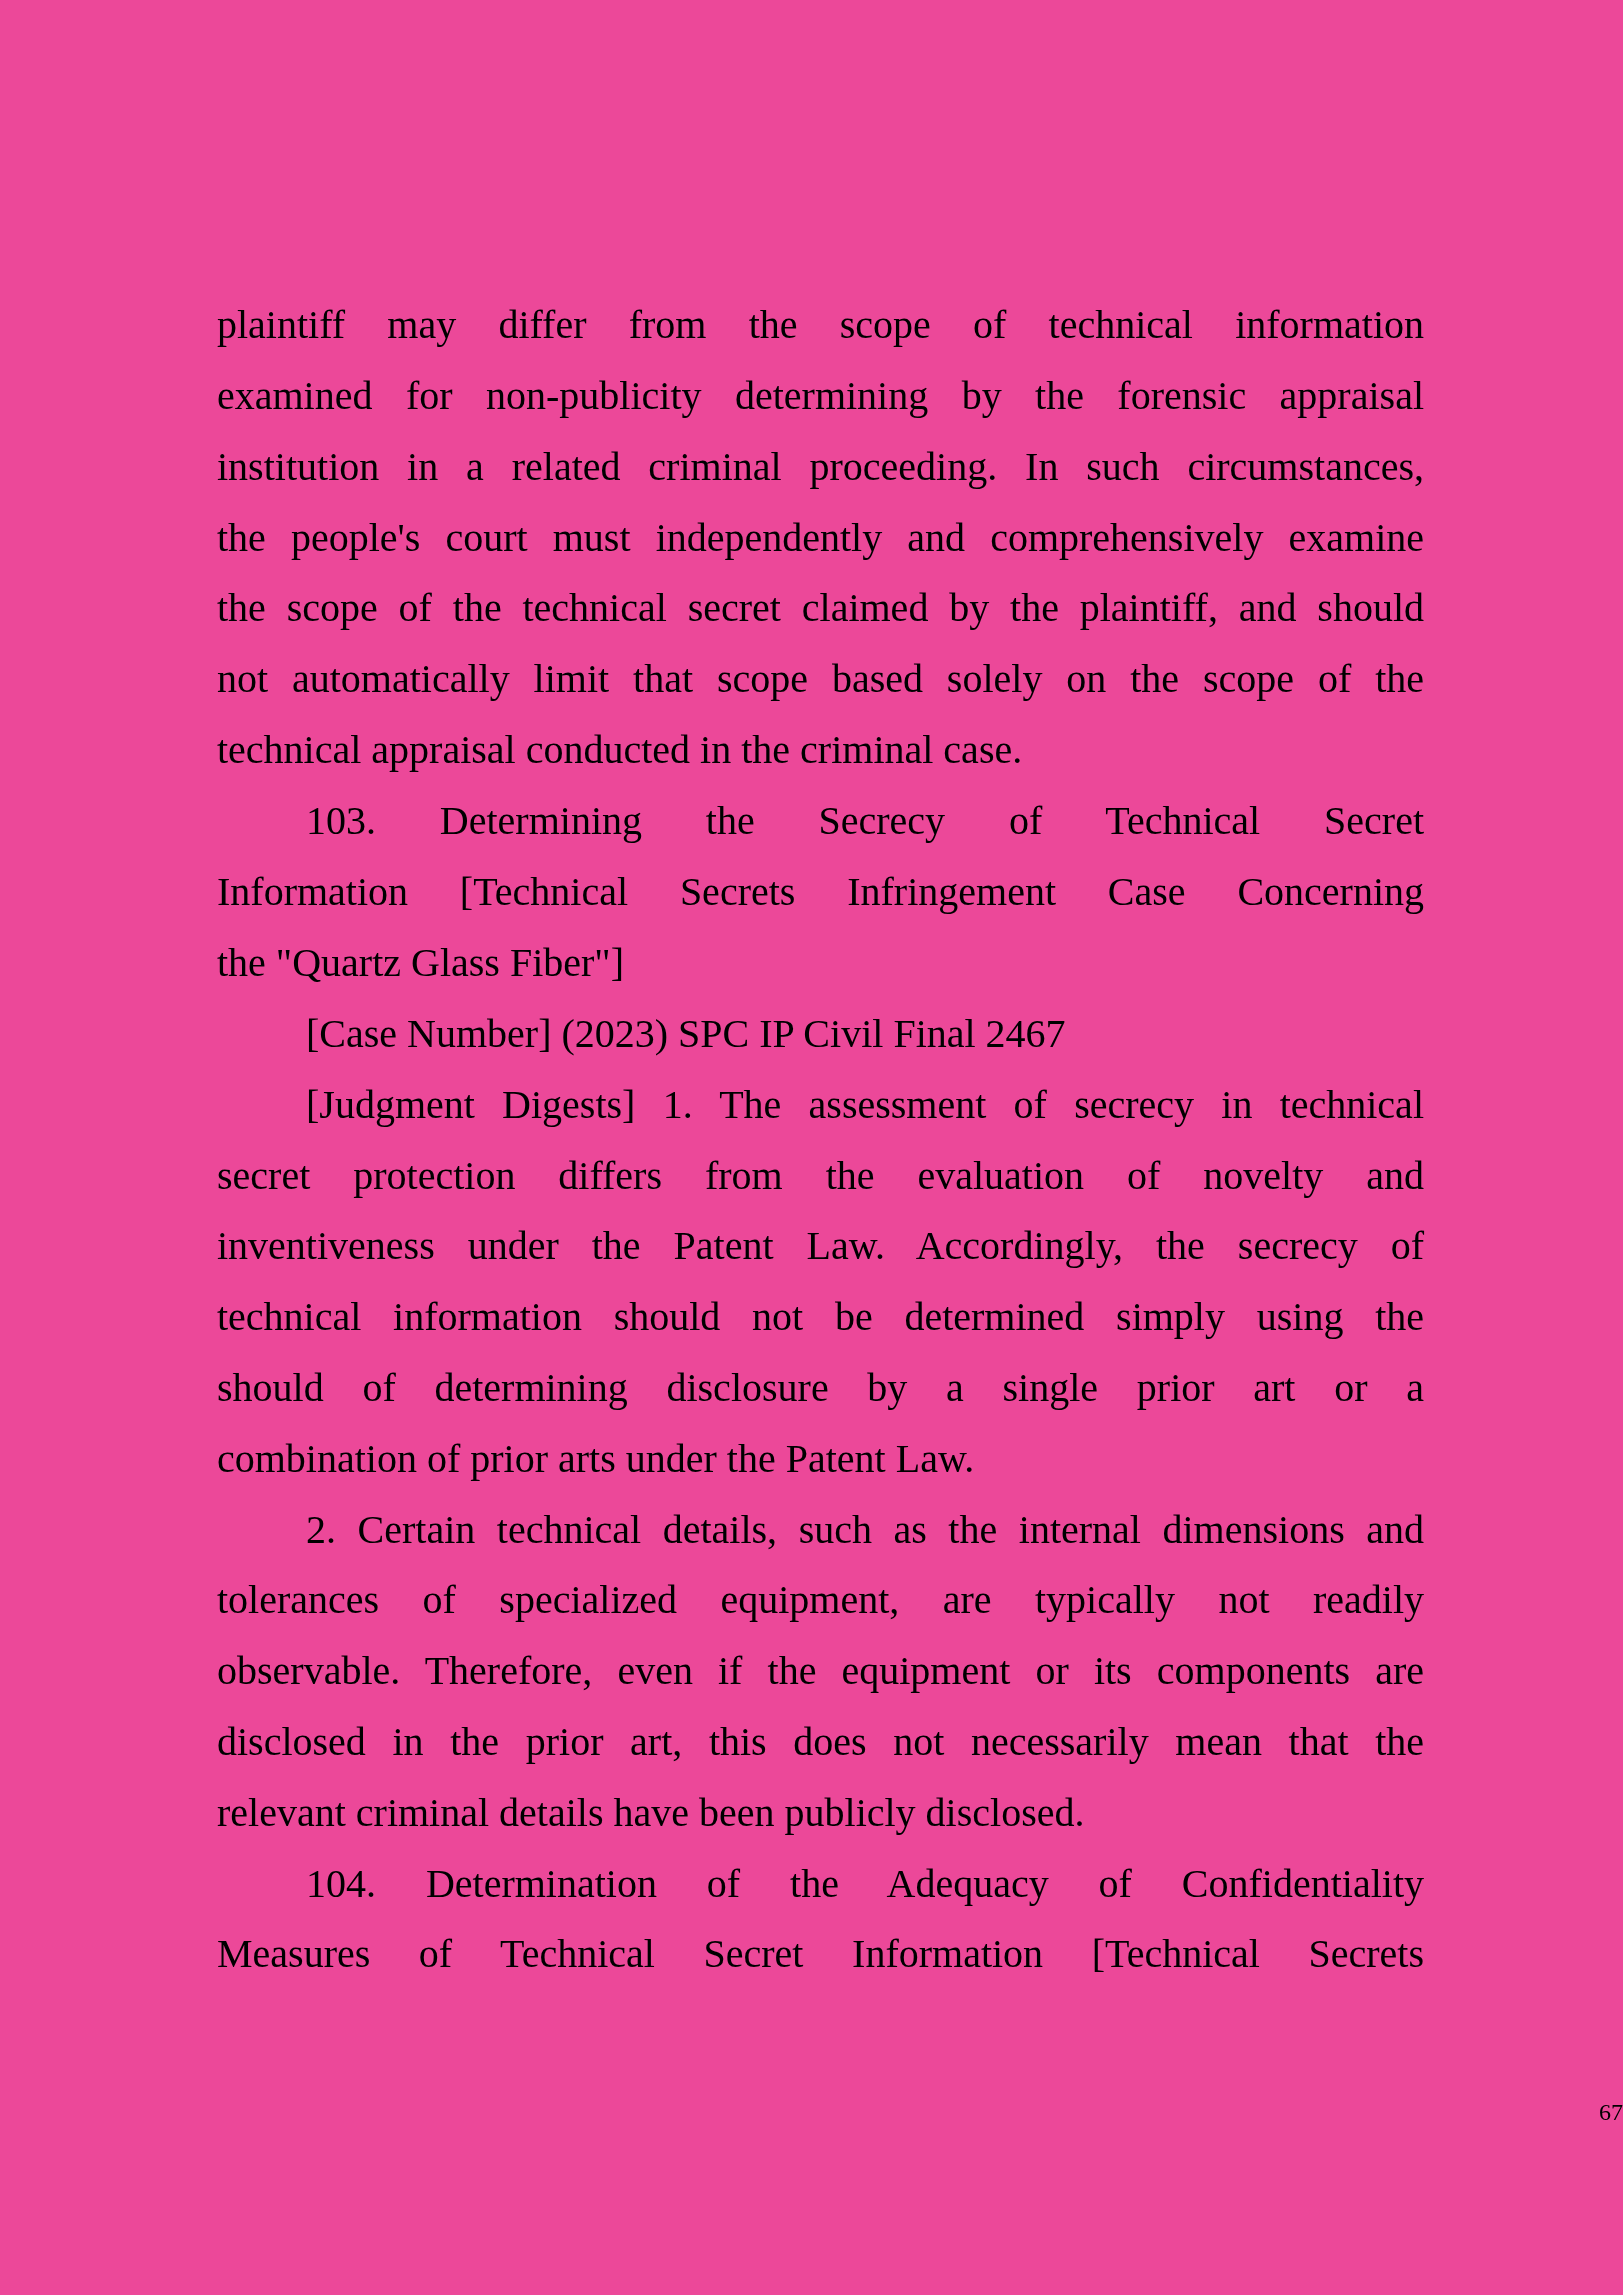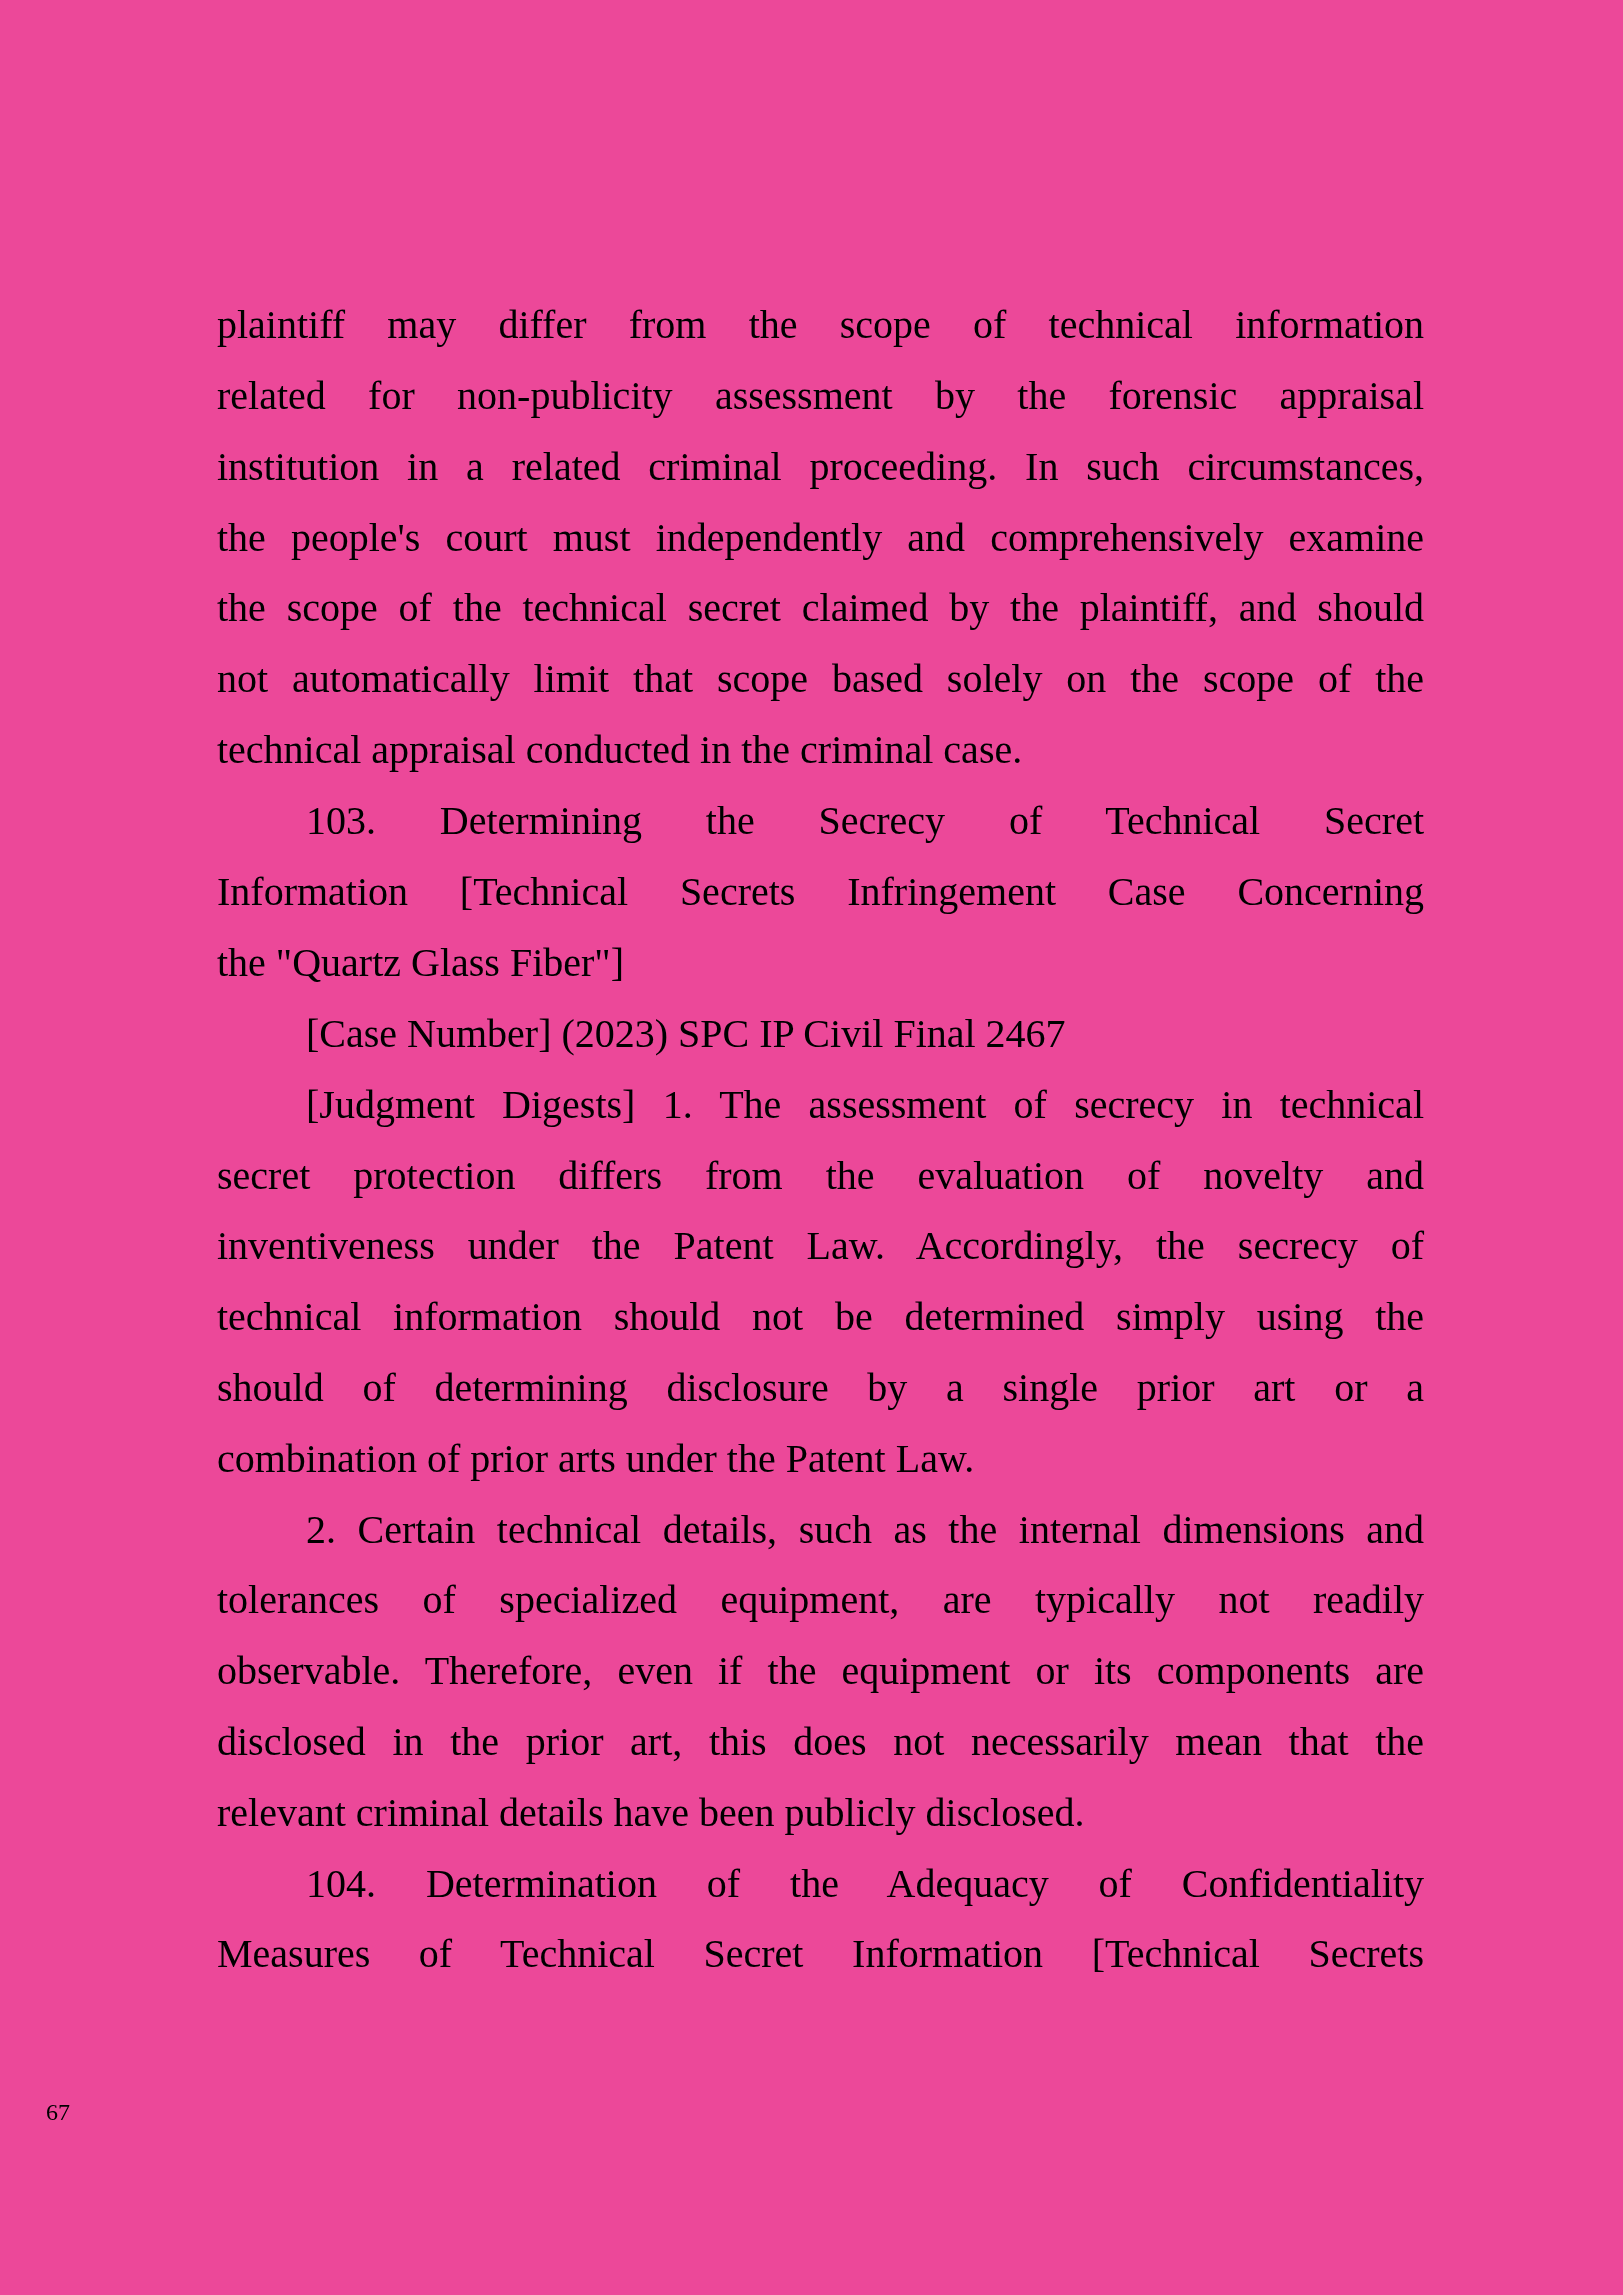--- a/index.html
+++ b/index.html
@@ -18,37 +18,37 @@
     text-align: justify;
     text-align-last: justify;
     box-sizing: border-box;
   }
   .line.last { text-align-last: left; }
   .line.indent { padding-left: 89px; }
   .line.bold { font-weight: normal; }
   .pagenum {
     position: absolute;
     left: 0; width: 1623px; top: 2098px;
-    text-align: left;
+    text-align: right;
     font-family: "Liberation Serif", "DejaVu Serif", serif;
     font-size: 24px;
     line-height: 29px;
     color: #000000;
     padding-left: 46px;
     box-sizing: border-box;
   }
 </style>
 </head>
 <body>
 
 <div class="page">
 
   <div>
     <div class="line" style="top:289px">plaintiff may differ from the scope of technical information</div>
-    <div class="line" style="top:360px">related for non-publicity assessment by the forensic appraisal</div>
+    <div class="line" style="top:360px">examined for non-publicity determining by the forensic appraisal</div>
     <div class="line" style="top:431px">institution in a related criminal proceeding. In such circumstances,</div>
     <div class="line" style="top:502px">the people's court must independently and comprehensively examine</div>
     <div class="line" style="top:572px">the scope of the technical secret claimed by the plaintiff, and should</div>
     <div class="line" style="top:643px">not automatically limit that scope based solely on the scope of the</div>
     <div class="line last" style="top:714px">technical appraisal conducted in the criminal case.</div>
   </div>
 
   <div>
     <div class="line bold indent" style="top:785px">103. Determining the Secrecy of Technical Secret</div>
     <div class="line bold" style="top:856px">Information [Technical Secrets Infringement Case Concerning</div>

